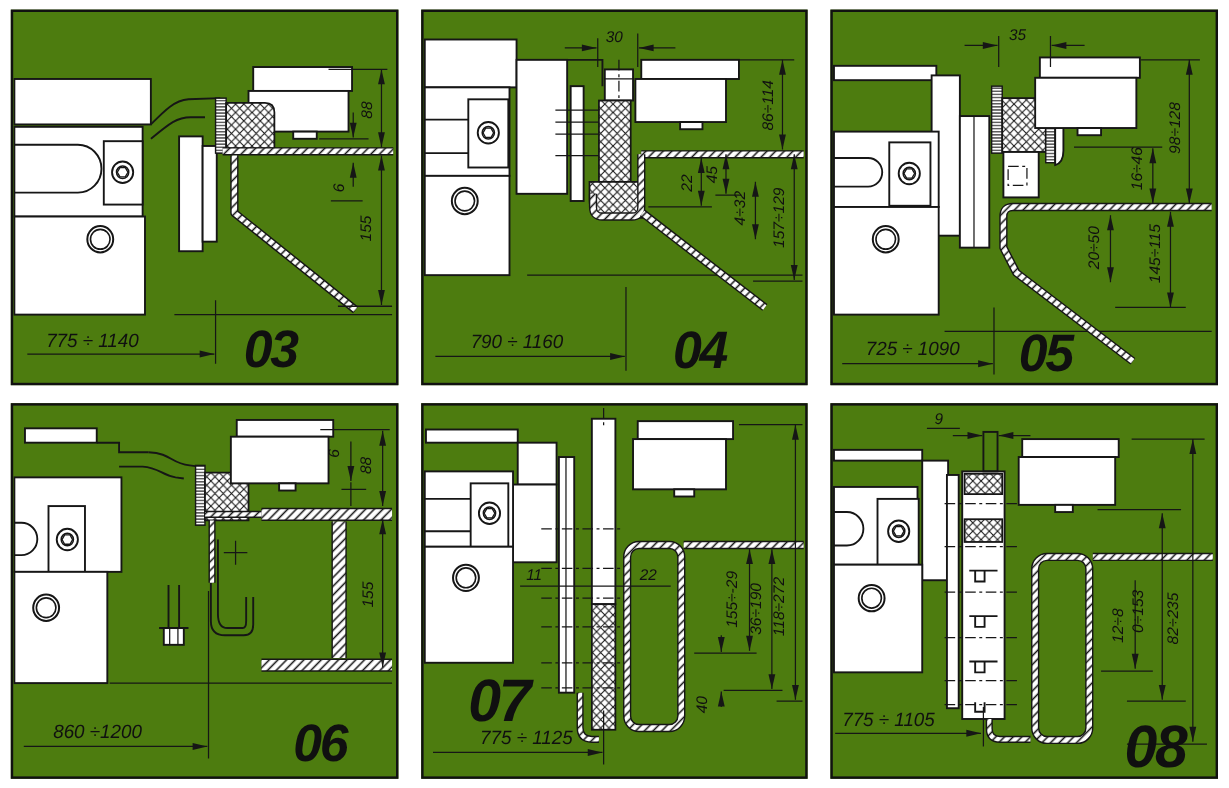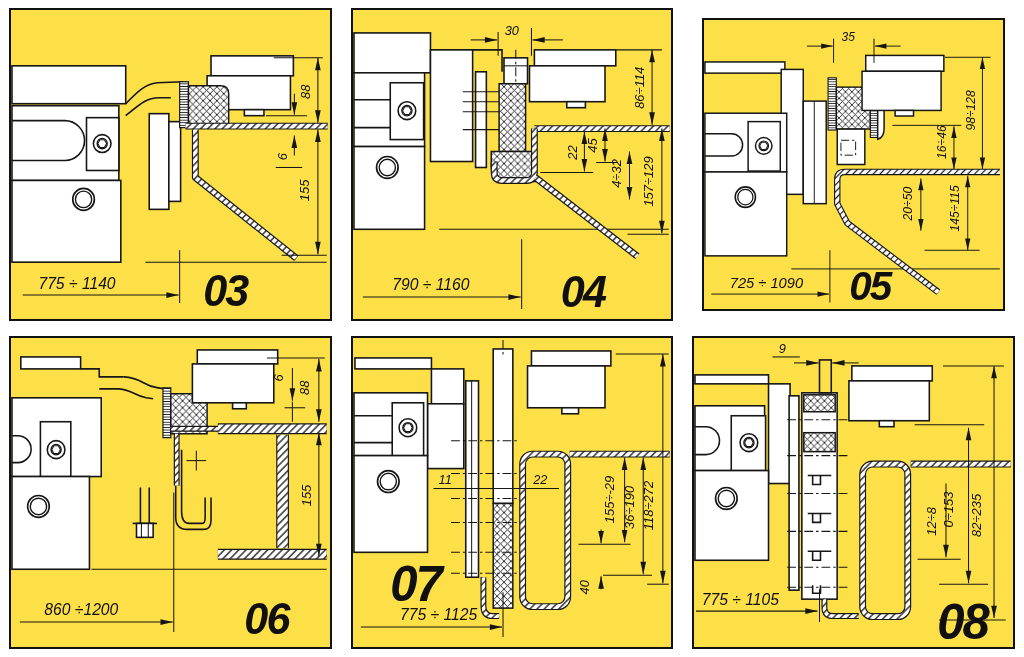--- a/index.html
+++ b/index.html
@@ -1,18 +1,18 @@
 <!DOCTYPE html>
 <html><head>
 <meta charset="utf-8">
 <style>
   html,body{margin:0;padding:0;background:#fff}
   .page{width:1024px;height:657px;background:#fff;box-sizing:border-box;padding:8px 9px;font-family:"Liberation Sans",sans-serif}
   .grid{display:grid;width:100%;height:100%;grid-template-columns:repeat(3,1fr);grid-template-rows:repeat(2,1fr);gap:15px 19px}
-  .panel{border:2.5px solid #111;overflow:hidden;background:#fde047}
+  .panel{border:2.5px solid #111;overflow:hidden;background:#4d7c0f}
   .panel svg{width:100%;height:100%;display:block}
   .o{fill:#fff;stroke:#161616;stroke-width:1.6}
   .n{fill:none;stroke:#161616;stroke-width:1.6}
   .t{fill:none;stroke:#161616;stroke-width:1.05}
   .dash{stroke-dasharray:9 3 2.5 3}
   .xh{fill:url(#xh);stroke:#161616;stroke-width:1.5}
   .hl{fill:url(#hl);stroke:#161616;stroke-width:1.2}
   .sh{fill:none;stroke:#161616;stroke-linejoin:round}
   .dl{fill:none;stroke:#161616;stroke-width:1.05}
   .me{marker-end:url(#ma)}
@@ -172,21 +172,21 @@
           <line class="t" x1="280" y1="225" x2="322" y2="225"></line>
           <text class="dt" x="306" y="172" transform="rotate(-90 306 172)">157÷129</text>
           <line class="t" x1="172" y1="230" x2="172" y2="300"></line>
           <line class="dl me" x1="10" y1="288" x2="171" y2="288"></line>
           <text class="db" x="40" y="281">790 ÷ 1160</text>
         </g>
         <text class="num" x="212" y="298">04</text>
       </svg>
     </figure>
 
-    <figure class="panel" style="margin:10px">
+    <figure class="panel" style="margin:0">
       <svg viewBox="0 0 325 310" preserveAspectRatio="none">
         <g>
           <rect class="o" x="1" y="45" width="87" height="12"></rect>
           <rect class="o" x="84" y="53" width="24" height="134"></rect>
           <rect class="o" x="1" y="100" width="89" height="63"></rect>
           <path class="n" d="M1,122 H30 a12,12 0 0 1 0,24 H1"></path>
           <rect class="o" x="48" y="109" width="35" height="53"></rect>
           <use href="#bolt" transform="translate(65,135)"></use>
           <rect class="o" x="1" y="163" width="89" height="90"></rect>
           <use href="#hole" transform="translate(45,190)"></use>

